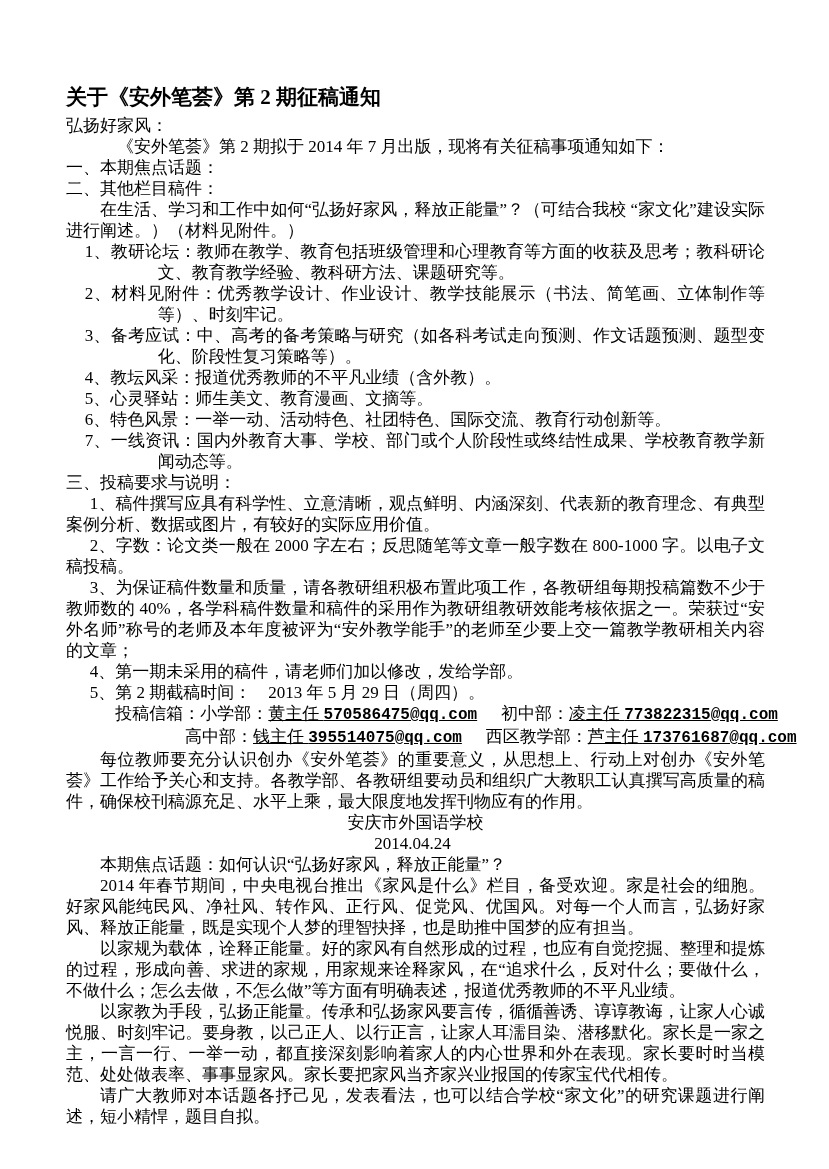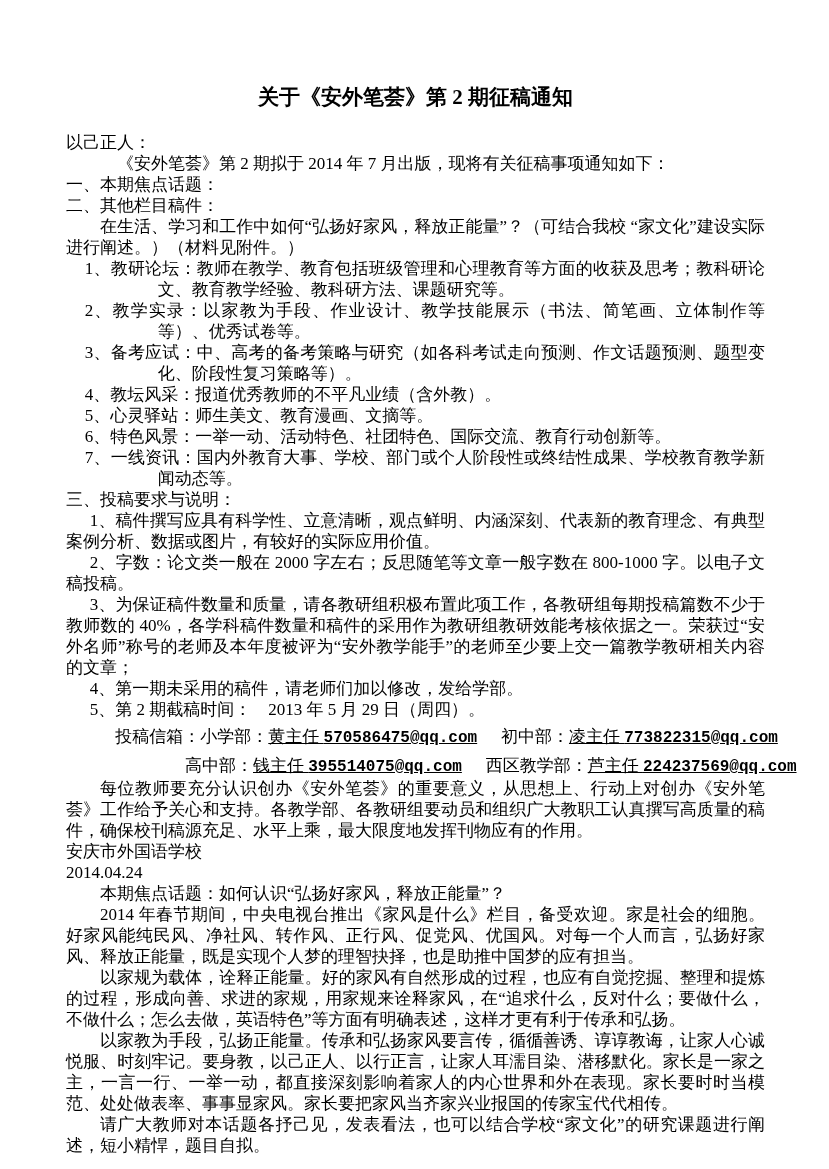--- a/index.html
+++ b/index.html
@@ -6,82 +6,82 @@
   body{
     width:829px;height:1169px;background:#ffffff;color:#000;
     position:relative;overflow:hidden;
     font-family:"Liberation Serif","DejaVu Serif",serif;
   }
   .page{
     position:absolute;left:66px;top:84px;width:699px;
     font-size:17px;line-height:21px;text-align:justify;
   }
   .title{
-    text-align:center;font-size:21px;line-height:26px;
-    font-weight:bold;margin:0 0 22px 0;
+    font-size:21px;line-height:26px;
+    font-weight:bold;margin:0 0 5px 0;
   }
   .p{margin:0;}
   .indent2{text-indent:2em;}
   .indent3{text-indent:3em;}
   .hang{padding-left:5.4em;text-indent:-4.3em;}
   .s3item{text-indent:1.4em;}
   .mb-row{white-space:nowrap;}
   .mb-row-0{margin-left:2.9em;}
   .mb-row-1{margin-left:7em;}
   .mb-entry{display:inline-block;}
-  .mb-entry.first{margin-right:1.4em;margin-top:6px;}
+  .mb-entry.first{margin-right:1.4em;}
   .mb-contact{text-decoration:underline;}
   .mb-email{font-family:"Liberation Mono","DejaVu Sans Mono",monospace;font-size:16px;font-weight:bold;}
-  .sig{text-align:left;margin:0;}
+  .sig{text-align:center;margin:0;}
   .sig-date{padding-right:6px;font-family:Liberation Serif, serif;}
   .att-label{margin-top:12px;}
 </style>
 </head>
 <body>
 
 <div class="page">
   <h1 class="title">关于《安外笔荟》第 2 期征稿通知</h1>
 
-  <p class="p">以己正人：</p>
+  <p class="p">弘扬好家风：</p>
   <p class="p indent3">《安外笔荟》第 2 期拟于 2014 年 7 月出版，现将有关征稿事项通知如下：</p>
 
   <p class="p">一、本期焦点话题：</p>
   <p class="p">二、其他栏目稿件：</p>
 
   <p class="p indent2">在生活、学习和工作中如何“弘扬好家风，释放正能量”？（可结合我校 “家文化”建设实际进行阐述。）（材料见附件。）</p>
   <div id="section2-list">
       <p class="p hang"><span>1、</span><span>教研论坛：</span><span>教师在教学、教育包括班级管理和心理教育等方面的收获及思考；教科研论文、教育教学经验、教科研方法、课题研究等。</span></p>
-      <p class="p hang"><span>2、</span><span>教学实录：</span><span>以家教为手段、作业设计、教学技能展示（书法、简笔画、立体制作等等）、优秀试卷等。</span></p>
+      <p class="p hang"><span>2、</span><span>材料见附件：</span><span>优秀教学设计、作业设计、教学技能展示（书法、简笔画、立体制作等等）、时刻牢记。</span></p>
       <p class="p hang"><span>3、</span><span>备考应试：</span><span>中、高考的备考策略与研究（如各科考试走向预测、作文话题预测、题型变化、阶段性复习策略等）。</span></p>
       <p class="p hang"><span>4、</span><span>教坛风采：</span><span>报道优秀教师的不平凡业绩（含外教）。</span></p>
       <p class="p hang"><span>5、</span><span>心灵驿站：</span><span>师生美文、教育漫画、文摘等。</span></p>
       <p class="p hang"><span>6、</span><span>特色风景：</span><span>一举一动、活动特色、社团特色、国际交流、教育行动创新等。</span></p>
       <p class="p hang"><span>7、</span><span>一线资讯：</span><span>国内外教育大事、学校、部门或个人阶段性或终结性成果、学校教育教学新闻动态等。</span></p>
     </div>
 
   <p class="p">三、投稿要求与说明：</p>
   <div id="section3-list">
       <p class="p s3item"><span>1、</span><span>稿件撰写应具有科学性、立意清晰，观点鲜明、内涵深刻、代表新的教育理念、有典型案例分析、数据或图片，有较好的实际应用价值。</span></p>
       <p class="p s3item"><span>2、</span><span>字数：论文类一般在 2000 字左右；反思随笔等文章一般字数在 800-1000 字。以电子文稿投稿。</span></p>
       <p class="p s3item"><span>3、</span><span>为保证稿件数量和质量，请各教研组积极布置此项工作，各教研组每期投稿篇数不少于教师数的 40%，各学科稿件数量和稿件的采用作为教研组教研效能考核依据之一。荣获过“安外名师”称号的老师及本年度被评为“安外教学能手”的老师至少要上交一篇教学教研相关内容的文章；</span></p>
       <p class="p s3item"><span>4、</span><span>第一期未采用的稿件，请老师们加以修改，发给学部。</span></p>
       <p class="p s3item"><span>5、</span><span>第 2 期截稿时间：　2013 年 5 月 29 日（周四）。</span></p>
     </div>
 
   <div id="mailbox">
       <p class="p mb-row mb-row-0"><span>投稿信箱：</span><span class="mb-entry first"><span class="mb-dept">小学部：</span><span class="mb-contact"><span class="mb-name">黄主任 </span><span class="mb-email">570586475@qq.com</span></span></span><span class="mb-entry"><span class="mb-dept">初中部：</span><span class="mb-contact"><span class="mb-name">凌主任 </span><span class="mb-email">773822315@qq.com</span></span></span></p>
-      <p class="p mb-row mb-row-1"><span class="mb-entry first"><span class="mb-dept">高中部：</span><span class="mb-contact"><span class="mb-name">钱主任 </span><span class="mb-email">395514075@qq.com</span></span></span><span class="mb-entry"><span class="mb-dept">西区教学部：</span><span class="mb-contact"><span class="mb-name">芦主任 </span><span class="mb-email">224237569@qq.com</span></span></span></p>
+      <p class="p mb-row mb-row-1"><span class="mb-entry first"><span class="mb-dept">高中部：</span><span class="mb-contact"><span class="mb-name">钱主任 </span><span class="mb-email">395514075@qq.com</span></span></span><span class="mb-entry"><span class="mb-dept">西区教学部：</span><span class="mb-contact"><span class="mb-name">芦主任 </span><span class="mb-email">173761687@qq.com</span></span></span></p>
     </div>
 
   <p class="p indent2">每位教师要充分认识创办《安外笔荟》的重要意义，从思想上、行动上对创办《安外笔荟》工作给予关心和支持。各教学部、各教研组要动员和组织广大教职工认真撰写高质量的稿件，确保校刊稿源充足、水平上乘，最大限度地发挥刊物应有的作用。</p>
 
   <p class="p sig">安庆市外国语学校</p>
   <p class="p sig sig-date">2014.04.24</p>
 
   <p class="p indent2">本期焦点话题：如何认识“弘扬好家风，释放正能量”？</p>
   <div id="attachment-list">
       <p class="p indent2">2014 年春节期间，中央电视台推出《家风是什么》栏目，备受欢迎。家是社会的细胞。好家风能纯民风、净社风、转作风、正行风、促党风、优国风。对每一个人而言，弘扬好家风、释放正能量，既是实现个人梦的理智抉择，也是助推中国梦的应有担当。</p>
-      <p class="p indent2">以家规为载体，诠释正能量。好的家风有自然形成的过程，也应有自觉挖掘、整理和提炼的过程，形成向善、求进的家规，用家规来诠释家风，在“追求什么，反对什么；要做什么，不做什么；怎么去做，英语特色”等方面有明确表述，这样才更有利于传承和弘扬。</p>
+      <p class="p indent2">以家规为载体，诠释正能量。好的家风有自然形成的过程，也应有自觉挖掘、整理和提炼的过程，形成向善、求进的家规，用家规来诠释家风，在“追求什么，反对什么；要做什么，不做什么；怎么去做，不怎么做”等方面有明确表述，报道优秀教师的不平凡业绩。</p>
       <p class="p indent2">以家教为手段，弘扬正能量。传承和弘扬家风要言传，循循善诱、谆谆教诲，让家人心诚悦服、时刻牢记。要身教，以己正人、以行正言，让家人耳濡目染、潜移默化。家长是一家之主，一言一行、一举一动，都直接深刻影响着家人的内心世界和外在表现。家长要时时当模范、处处做表率、事事显家风。家长要把家风当齐家兴业报国的传家宝代代相传。</p>
       <p class="p indent2">请广大教师对本话题各抒己见，发表看法，也可以结合学校“家文化”的研究课题进行阐述，短小精悍，题目自拟。</p>
     </div>
 
 </div>
 
 </body></html>

